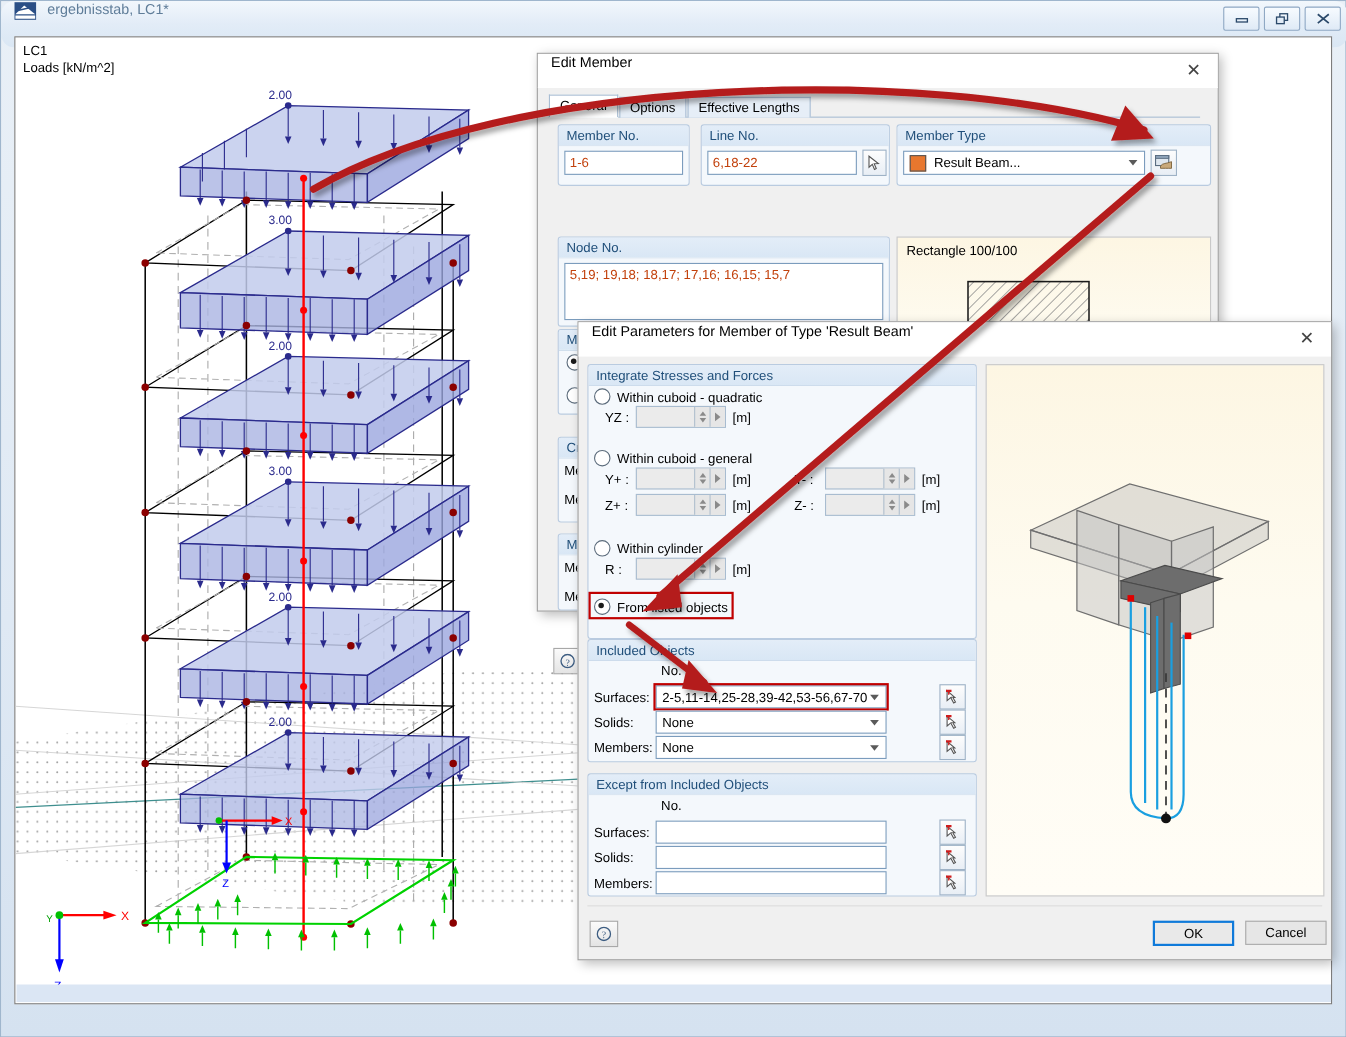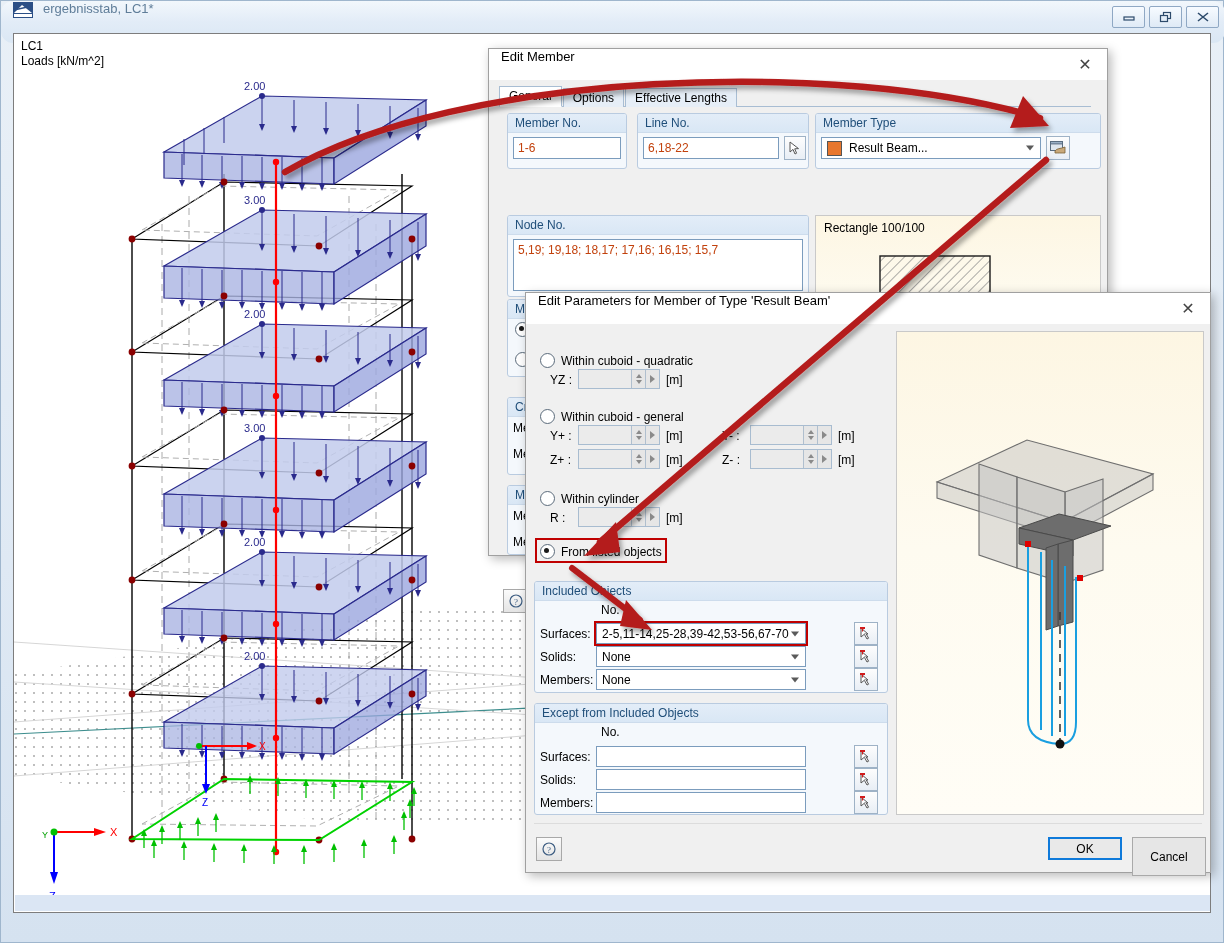--- a/index.html
+++ b/index.html
@@ -717,20 +717,23 @@
     </svg>
   </div>
 </div>
 
 <div class="dialog" style="left:525px;top:292px;width:686px;height:581px;">
   <div class="dlg-title">
     <span class="t">Edit Parameters for Member of Type 'Result Beam'</span>
     <span class="dlg-close">✕</span>
   </div>
 
+  <div class="gb" style="left:8px;top:38px;width:354px;height:250px;">
+    <div class="gb-h">Integrate Stresses and Forces</div>
+  </div>
 
   <div class="radio" style="left:14px;top:60px;">
     <span class="dot"></span>
     <span>Within cuboid - quadratic</span>
   </div>
   <div class="lbl dim" style="left:24px;top:80px;">YZ :</div>
   <div class="spin disabled" style="left:52px;top:76px;width:82px;height:20px;">
     <span class="val"></span>
     <span class="ud">
           <i class="u"></i>
@@ -948,21 +951,21 @@
 
   <div class="sep" style="left:8px;top:530px;width:668px;"></div>
 
   <div class="helpbtn" style="left:10px;top:544px;">
     <svg width="14" height="14" viewBox="0 0 14 14">
       <circle cx="7" cy="7" r="6" fill="none" stroke="#3d5d82" stroke-width="1.2"></circle>
       <text x="7" y="11" font-size="9" text-anchor="middle" fill="#3d5d82" font-family="Liberation Serif, serif">?</text>
     </svg>
   </div>
   <div class="btn default" style="left:522px;top:544px;width:74px;height:23px;">OK</div>
-  <div class="btn" style="left:606px;top:544px;width:74px;height:39px;">Cancel</div>
+  <div class="btn" style="left:606px;top:544px;width:74px;height:22px;">Cancel</div>
 </div>
 
 <svg style="position:absolute;left:0;top:0;width:1224px;height:943px;pointer-events:none;">
   <defs>
     <filter id="dshadow" x="-30%" y="-30%" width="180%" height="180%">
       <feDropShadow dx="3" dy="4" stdDeviation="2.5" flood-color="#000" flood-opacity="0.35"></feDropShadow>
     </filter>
   </defs>
 
   <g filter="url(#dshadow)">

